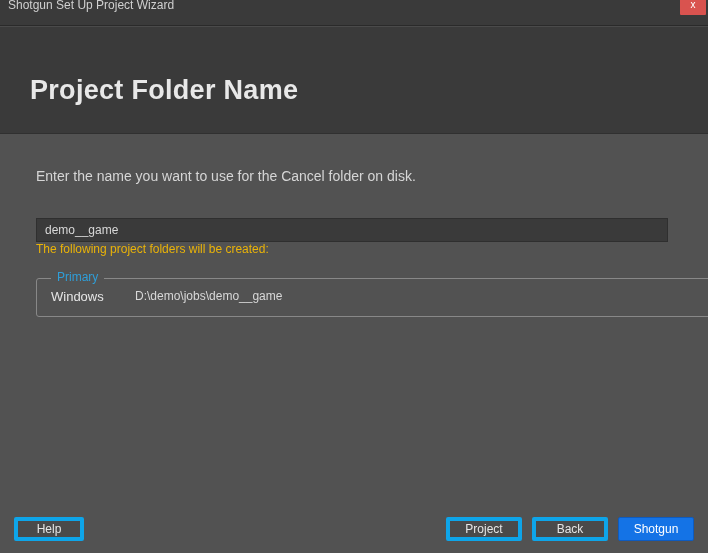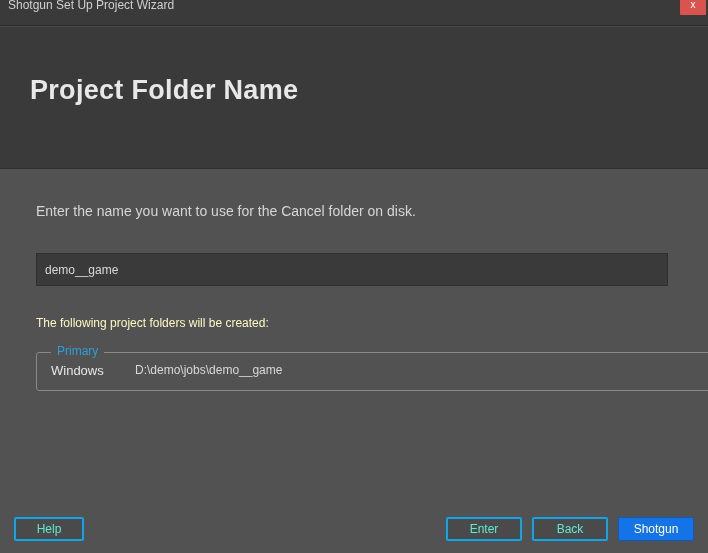--- a/index.html
+++ b/index.html
@@ -27,21 +27,21 @@
     color: #fff;
     display: flex;
     align-items: center;
     justify-content: center;
     font-size: 10px;
     margin-right: 2px;
     border-radius: 1px;
     cursor: pointer;
   }
   .header-band {
-    height: 143px;
+    height: 108px;
     background: #3a3a3a;
     border-top: 1px solid #4a4a4a;
     border-bottom: 1px solid #303030;
     padding: 48px 30px 0 30px;
   }
   .header-title {
     font-size: 27px;
     font-weight: 600;
     color: #e8e8e8;
     letter-spacing: 0.3px;
@@ -49,33 +49,32 @@
   .content {
     padding: 34px 36px 0 36px;
   }
   .instruction {
     font-size: 14px;
     color: #d6d6d6;
     margin-bottom: 34px;
   }
   .folder-input {
     width: 632px;
-    height: 33px;
+    height: 24px;
     background: #3a3a3a;
     border: 1px solid #2f2f2f;
     color: #d8d8d8;
     font-family: inherit;
     font-size: 12px;
     padding: 0 8px;
     outline: none;
   }
   .sublabel {
     font-size: 12px;
-    color: #fef9c3;
-    margin-top: 30px;
+    color: #eab308;
     margin-bottom: 22px;
   }
   .fieldset {
     position: relative;
     border: 1px solid #888;
     border-radius: 3px;
     width: 698px;
     padding: 10px 14px 12px 14px;
   }
   .fieldset-legend {
@@ -106,22 +105,22 @@
     align-items: center;
     padding: 0 14px 0 14px;
     gap: 10px;
   }
   .footer-spacer { flex: 1; }
   .btn {
     height: 24px;
     min-width: 76px;
     padding: 0 14px;
     background: #4a4a4a;
-    border: 2px solid #0ea5e9;
-    color: #5eead4;
+    border: 4px solid #0ea5e9;
+    color: #e5e5e5;
     font-size: 12px;
     border-radius: 2px;
     cursor: pointer;
     display: inline-flex;
     align-items: center;
     justify-content: center;
   }
   .btn-primary {
     background: #1473e6;
     border: 1px solid #0e5bbf;
@@ -159,18 +158,18 @@
       <div class="os-row">
         <span class="os-label">Windows</span>
         <span class="os-path">D:\demo\jobs\demo__game</span>
       </div>
     </div>
   </div>
 
   <div class="footer">
     <button class="btn btn-help">Help</button>
     <span class="footer-spacer"></span>
-    <button class="btn">Enter</button>
+    <button class="btn">Project</button>
     <button class="btn">Back</button>
     <button class="btn btn-primary">Shotgun</button>
   </div>
 
 </div>
 
 </body></html>

